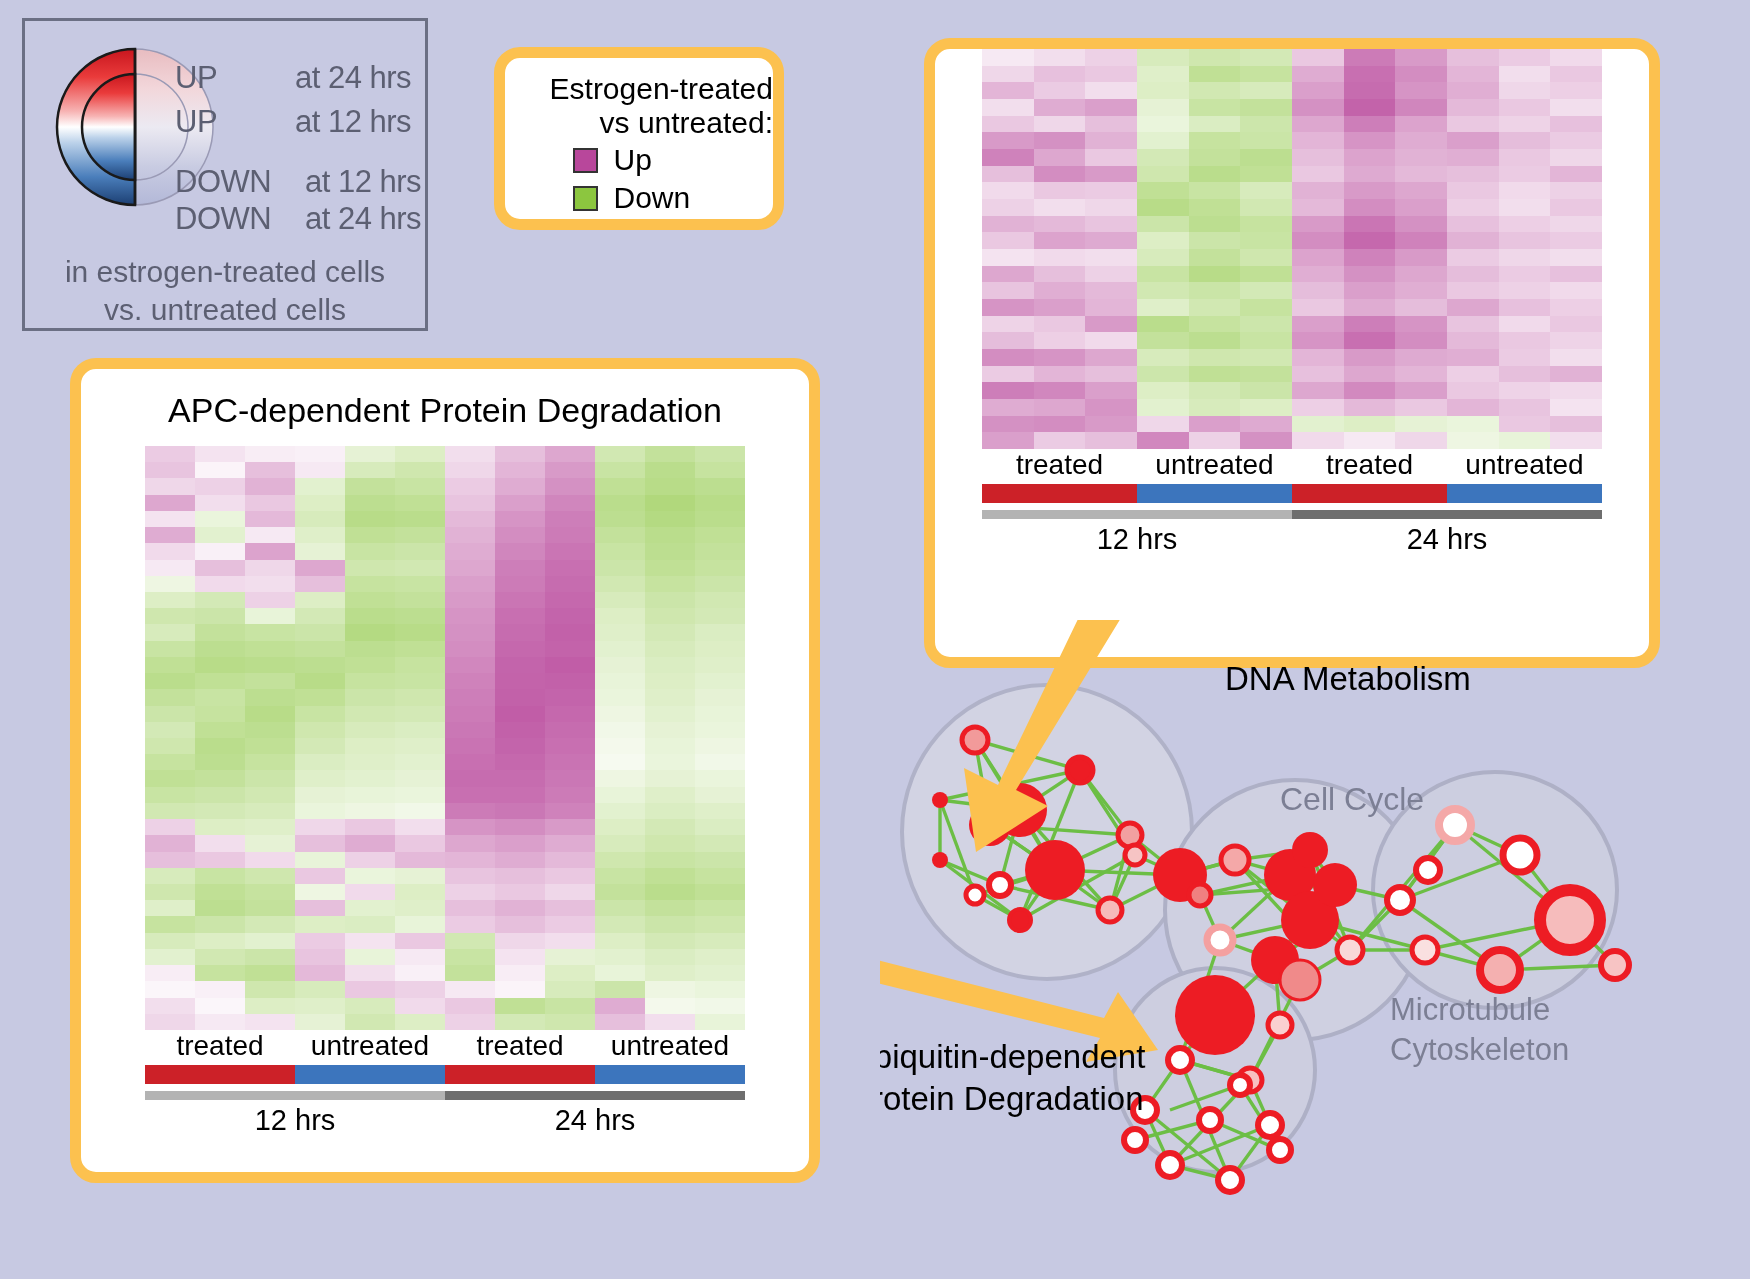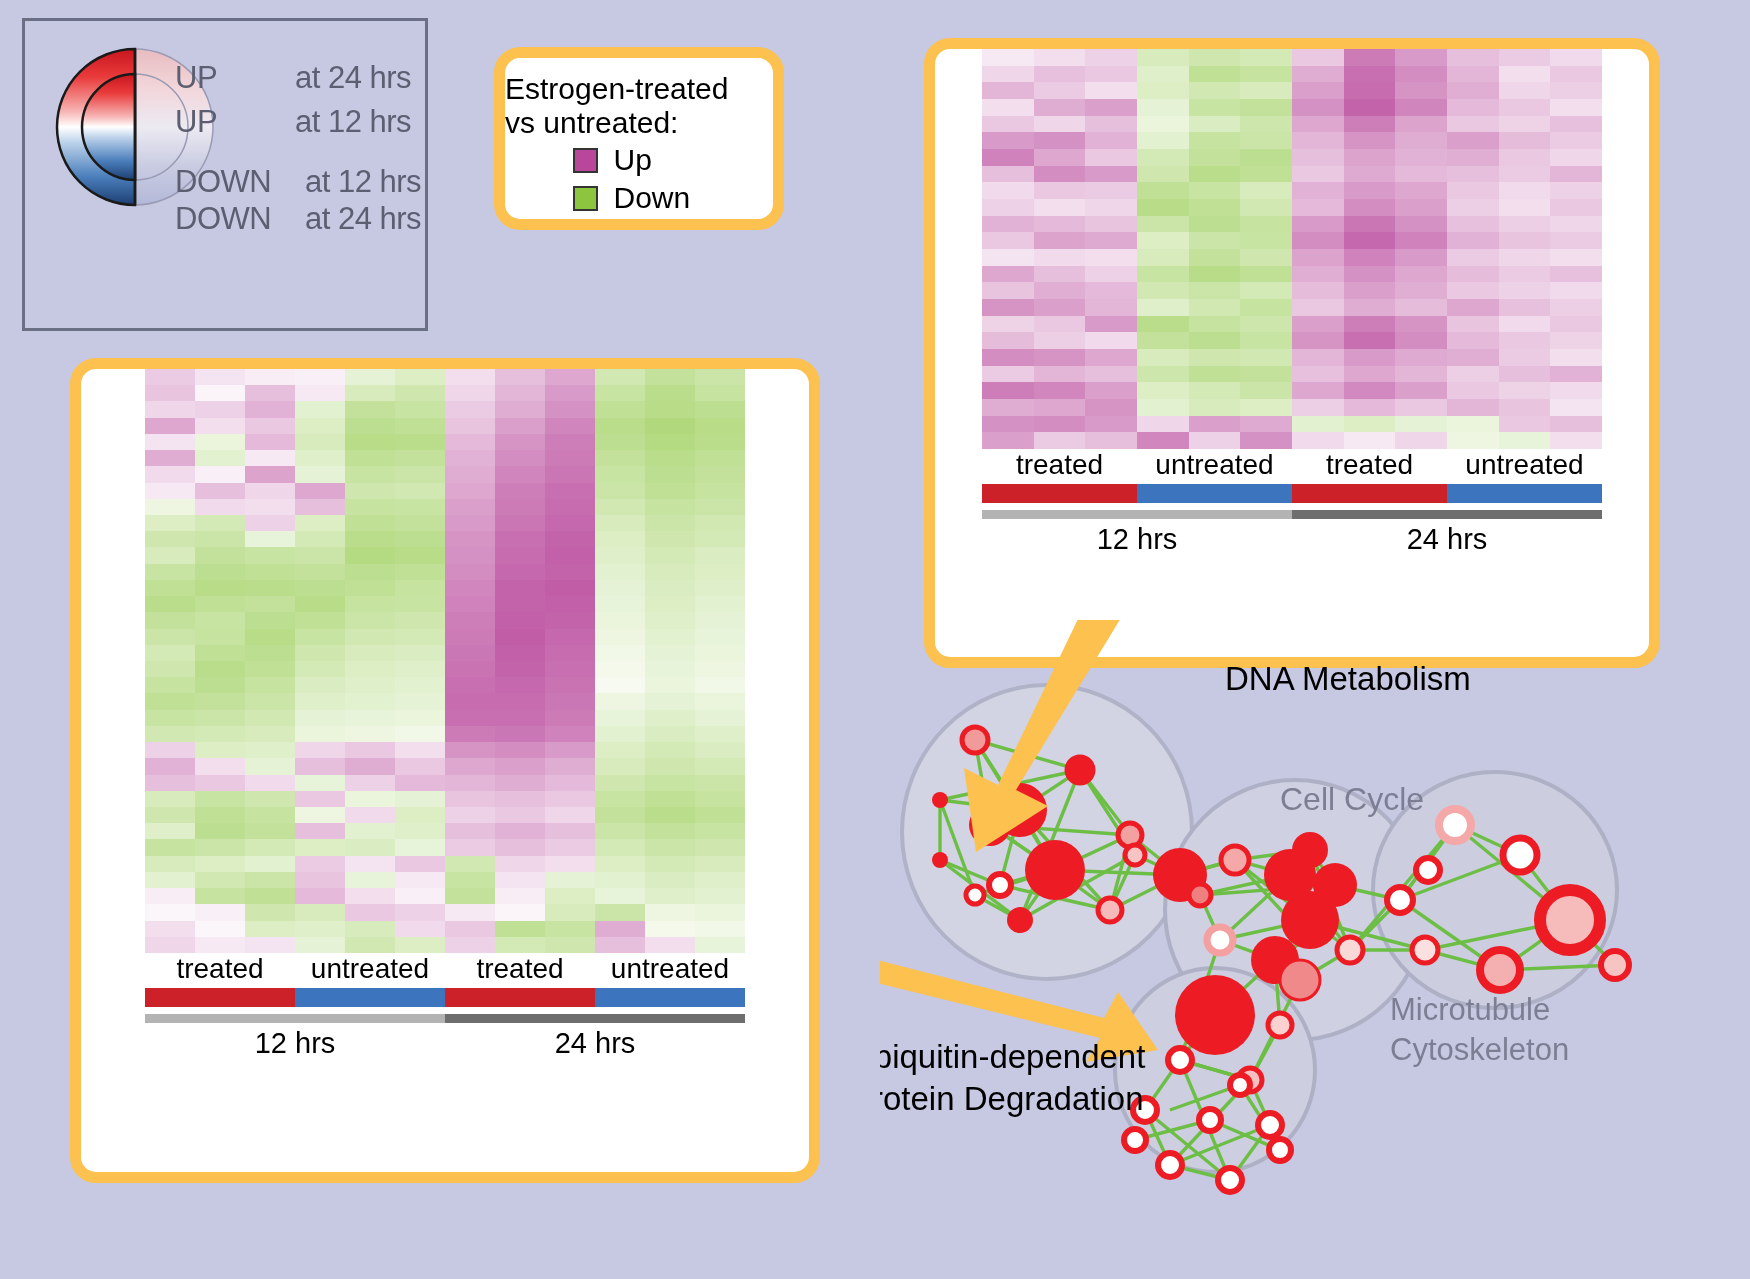--- a/index.html
+++ b/index.html
@@ -40,21 +40,21 @@
   .opanel{
     background:#fff;
     border:11px solid #fcc14f;
     border-radius:26px;
     box-sizing:border-box;
   }
 
   
   #legend-panel{left:494px;top:47px;width:290px;height:183px;}
   #legend-panel .ltitle{
-    font-size:30px;color:#000;text-align:left;line-height:1.12;
+    font-size:30px;color:#000;text-align:right;line-height:1.12;
     margin-top:14px;
   }
   .legend-row{display:flex;align-items:center;justify-content:center;gap:16px;margin-top:4px;}
   .legend-row .swatch{width:25px;height:25px;border:2px solid #333;box-sizing:border-box;}
   .legend-row .ltext{font-size:30px;color:#000;width:92px;text-align:left;}
 
   
   #rf-panel{left:924px;top:38px;width:736px;height:630px;}
   #apc-panel{left:70px;top:358px;width:750px;height:825px;}
 
@@ -115,20 +115,22 @@
     </svg>
   </div>
   <div class="key-label" id="key-up24">UP</div>
   <div class="key-label" id="key-at24">at 24 hrs</div>
   <div class="key-label" id="key-up12">UP</div>
   <div class="key-label" id="key-at12">at 12 hrs</div>
   <div class="key-label" id="key-dn12">DOWN</div>
   <div class="key-label" id="key-dnat12">at 12 hrs</div>
   <div class="key-label" id="key-dn24">DOWN</div>
   <div class="key-label" id="key-dnat24">at 24 hrs</div>
+  <div id="key-footer" style="white-space:pre-line;">in estrogen-treated cells
+vs. untreated cells</div>
 </div>
 
 <div class="abs opanel" id="legend-panel">
   <div class="ltitle" style="white-space:pre-line;">Estrogen-treated
 vs untreated:</div>
   <div id="legend-items">
       <div class="legend-row">
         <div class="swatch" style="background: rgb(184, 71, 155);"></div>
         <div class="ltext">Up</div>
       </div>
@@ -450,20 +452,21 @@
         <div style="background: rgb(110, 110, 110);"></div>
       </div>
       <div class="time-row">
         <div>12 hrs</div>
         <div>24 hrs</div>
       </div>
     </div>
 </div>
 
 <div class="abs opanel" id="apc-panel">
+  <div class="panel-title">APC-dependent Protein Degradation</div>
   <div class="heat-wrap" id="apc-heat" style="width:600px;height:584px;">
       <div class="heatgrid" style="grid-template-columns: repeat(12, 1fr); grid-template-rows: repeat(36, 1fr); width: 600px; height: 584px;">
         <div style="background: rgb(235, 203, 227);"></div>
         <div style="background: rgb(244, 227, 240);"></div>
         <div style="background: rgb(248, 237, 245);"></div>
         <div style="background: rgb(249, 240, 247);"></div>
         <div style="background: rgb(230, 242, 213);"></div>
         <div style="background: rgb(221, 238, 197);"></div>
         <div style="background: rgb(242, 222, 237);"></div>
         <div style="background: rgb(230, 191, 220);"></div>

